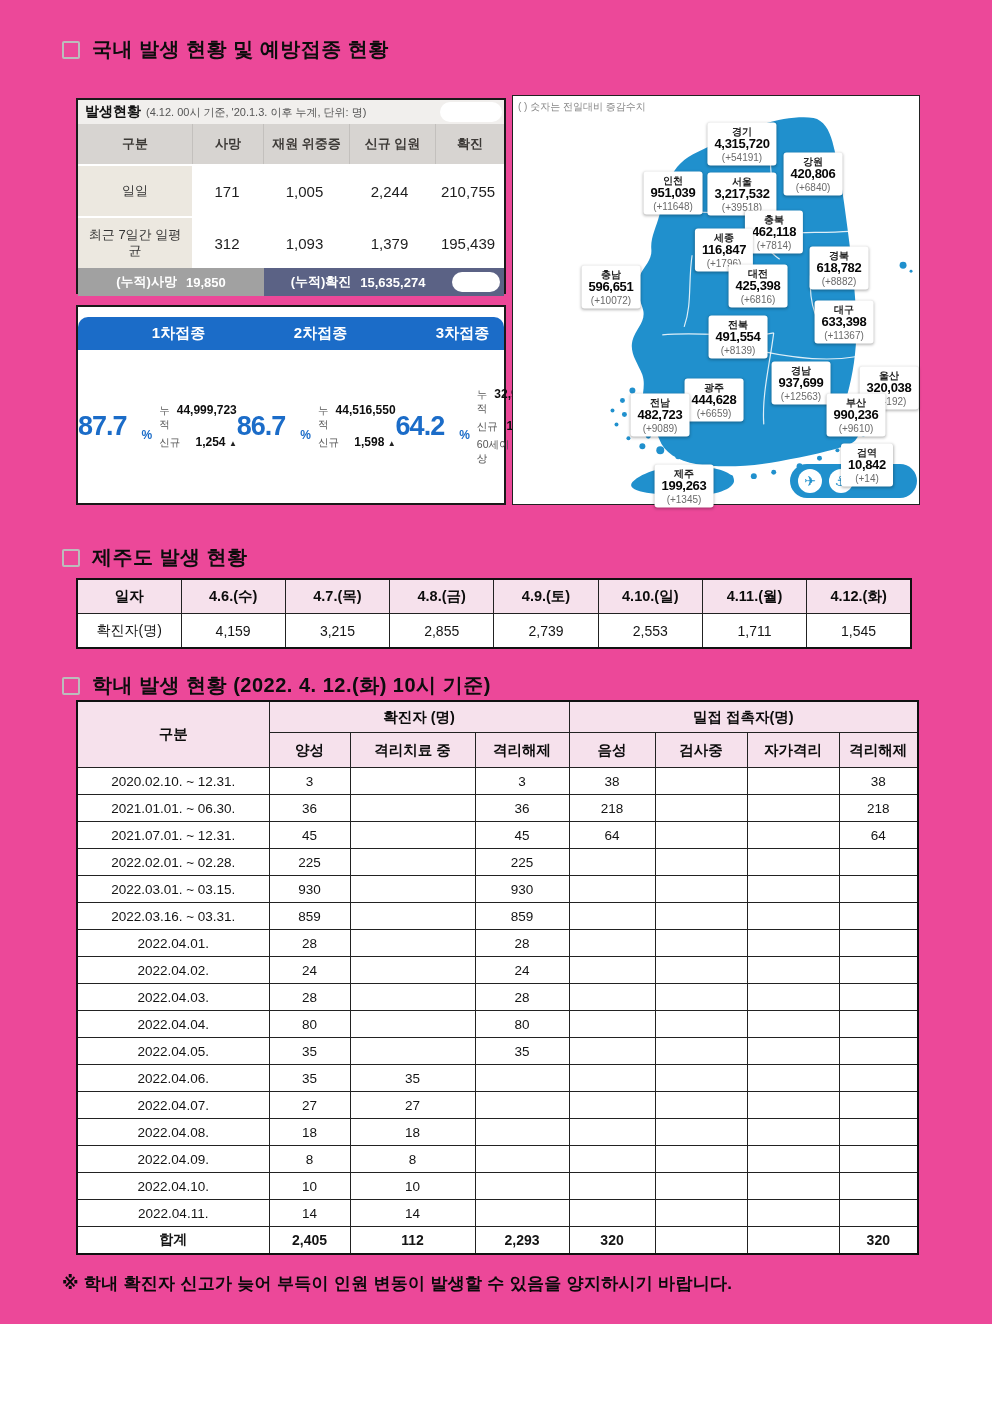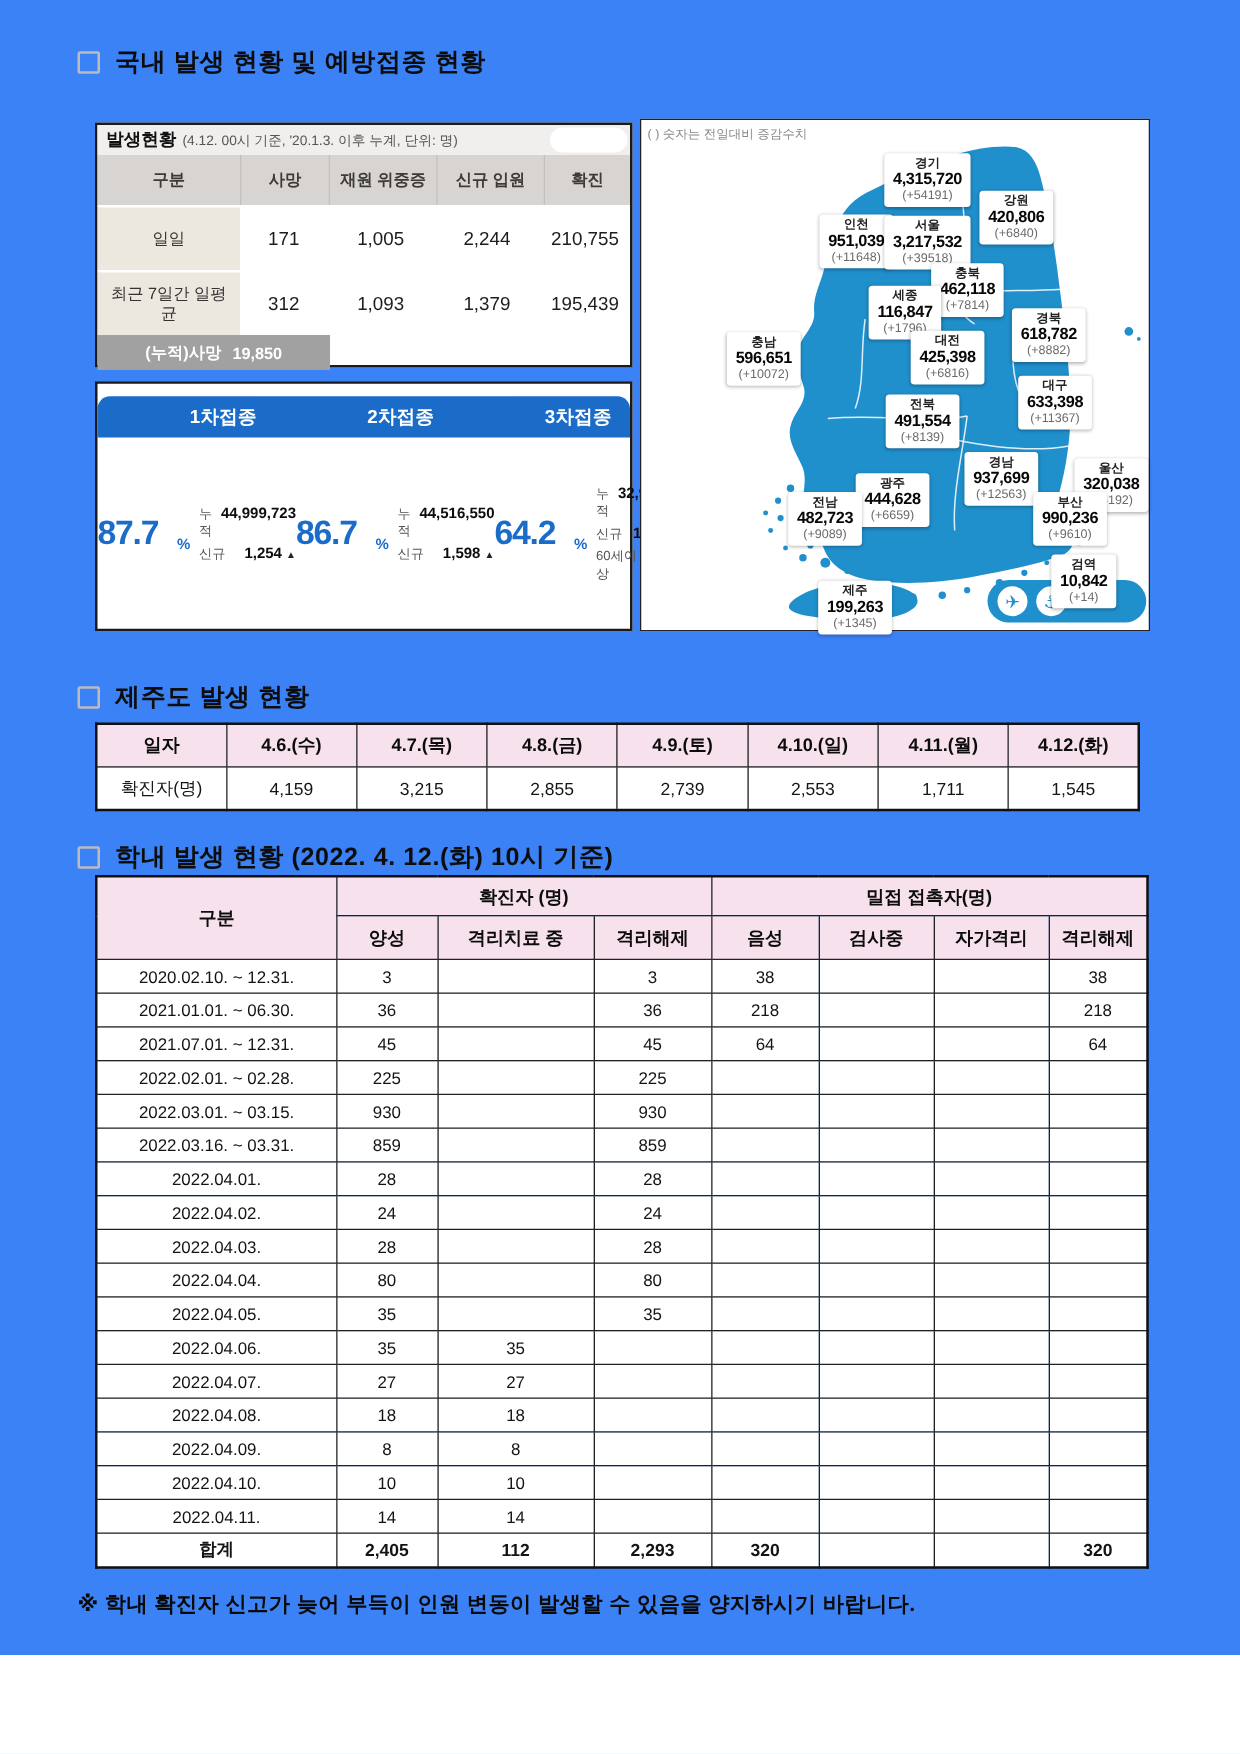--- a/index.html
+++ b/index.html
@@ -1,17 +1,17 @@
 <!DOCTYPE html>
 <html><head>
 <meta charset="utf-8">
 <style>
   html,body { margin:0; padding:0; background:#ffffff; }
   body { width:992px; height:1403px; font-family:"Liberation Sans","DejaVu Sans",sans-serif; color:#111; }
-  .doc { position:relative; width:992px; height:1324px; overflow:hidden; background:#3b82f6; }
+  .doc { position:relative; width:992px; height:1324px; overflow:hidden; background:#ec4899; }
 
   
   .sec-title { position:absolute; left:62px; font-size:20px; font-weight:bold; letter-spacing:0.5px; display:flex; align-items:center; color:#0d0d0d; }
   .chk { width:14px; height:14px; border:2px solid #bcbcbc; border-radius:2px; display:inline-block; margin-right:12px; flex:0 0 auto; }
   #t1 { top:36px; } #t2 { top:544px; } #t3 { top:672px; }
 
   
   .panel { position:absolute; border:2px solid #1a1a1a; box-sizing:border-box; background:#fff; }
   .outbreak { left:76px; top:98px; width:430px; height:196px; }
   .o-title { position:relative; height:24px; background:#f1efed; display:flex; align-items:center; padding:0 7px; gap:5px; }
@@ -111,20 +111,25 @@
       <div class="lab">최근 7일간 일평균</div>
       <div class="val c1">312</div>
       <div class="val c2">1,093</div>
       <div class="val c3">1,379</div>
       <div class="val c4">195,439</div>
     </div>
     <div class="o-foot">
       <div class="f-gray">
         <span>(누적)사망</span>
         <span>19,850</span>
+      </div>
+      <div class="f-navy">
+        <span>(누적)확진</span>
+        <span>15,635,274</span>
+        <span class="f-pill"></span>
       </div>
     </div>
   </div>
 
   <div class="panel vacc">
     <div class="v-bar">
       <span>1차접종</span>
       <span>2차접종</span>
       <span>3차접종</span>
     </div>
@@ -230,21 +235,21 @@
         <div class="map-label" style="left: 229px; top: 48px;">
           <div class="rname">경기</div>
           <div class="rval">4,315,720</div>
           <div class="rdelta">(+54191)</div>
         </div>
         <div class="map-label" style="left: 300px; top: 78px;">
           <div class="rname">강원</div>
           <div class="rval">420,806</div>
           <div class="rdelta">(+6840)</div>
         </div>
-        <div class="map-label" style="left: 172px; top: 97px;">
+        <div class="map-label" style="left: 160px; top: 97px;">
           <div class="rname">인천</div>
           <div class="rval">951,039</div>
           <div class="rdelta">(+11648)</div>
         </div>
         <div class="map-label" style="left: 229px; top: 98px;">
           <div class="rname">서울</div>
           <div class="rval">3,217,532</div>
           <div class="rdelta">(+39518)</div>
         </div>
         <div class="map-label" style="left: 261px; top: 136px;">

